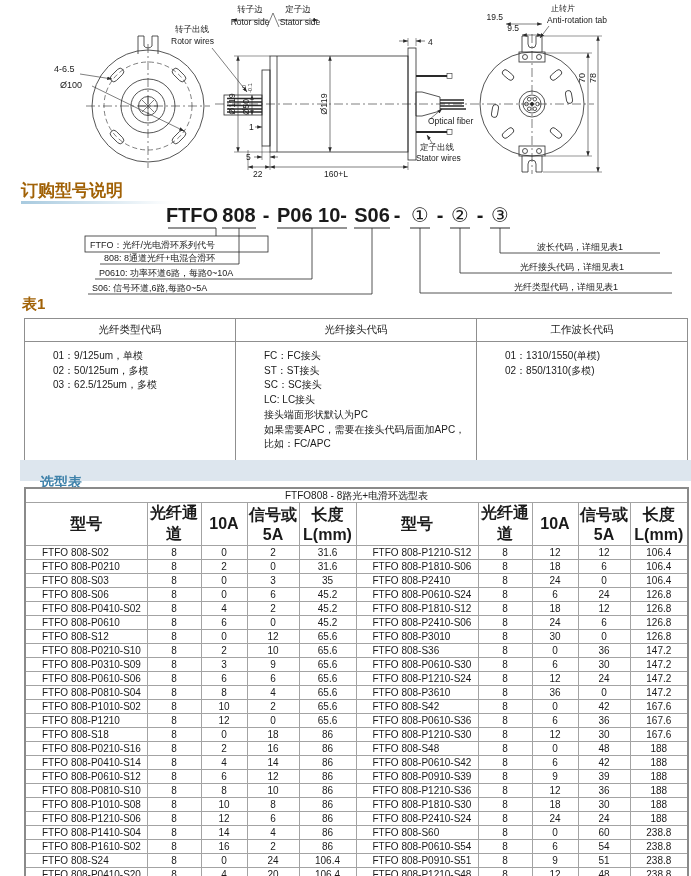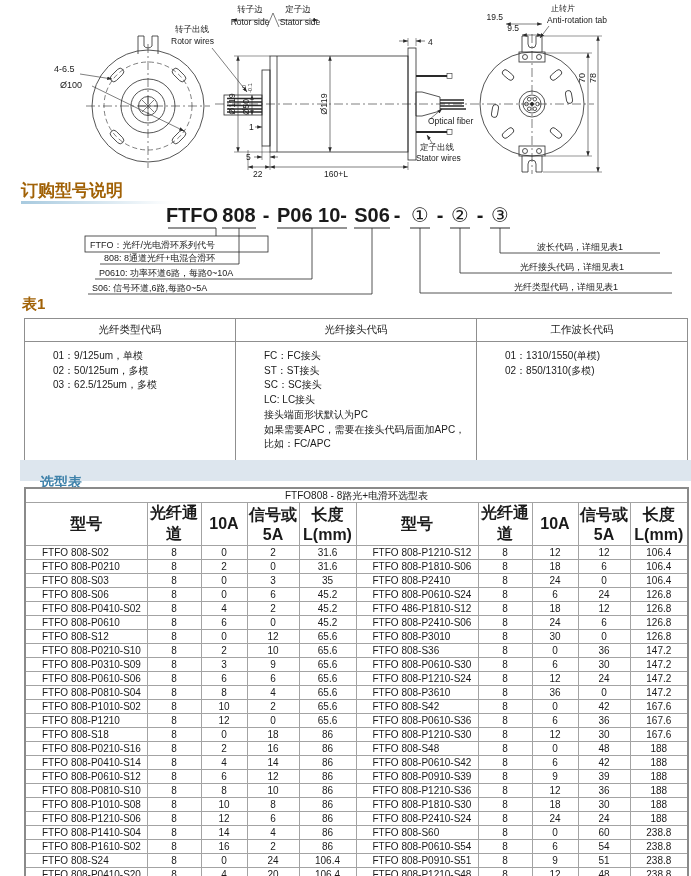--- a/index.html
+++ b/index.html
@@ -347,21 +347,21 @@
         <td>126.8</td>
       </tr>
 
 
       <tr>
         <td class="model">FTFO 808-P0410-S02</td>
         <td>8</td>
         <td>4</td>
         <td>2</td>
         <td>45.2</td>
-        <td class="model">FTFO 486-P1810-S12</td>
+        <td class="model">FTFO 808-P1810-S12</td>
         <td>8</td>
         <td>18</td>
         <td>12</td>
         <td>126.8</td>
       </tr>
 
       <tr>
         <td class="model">FTFO 808-P0610</td>
         <td>8</td>
         <td>6</td>

